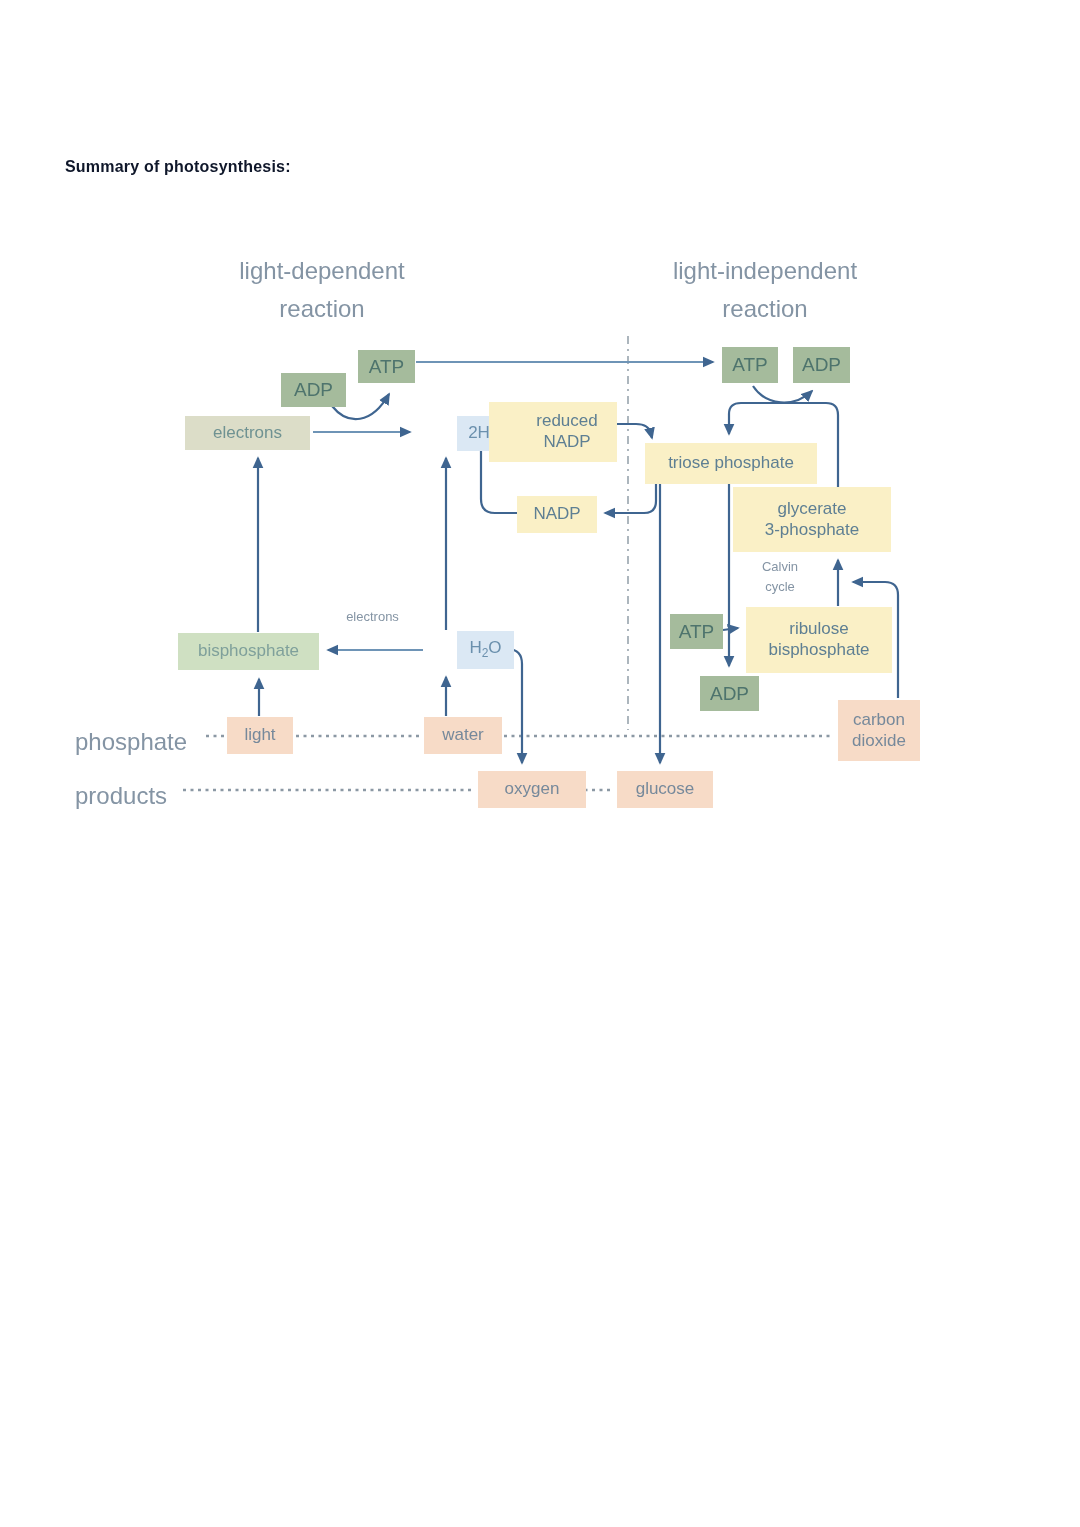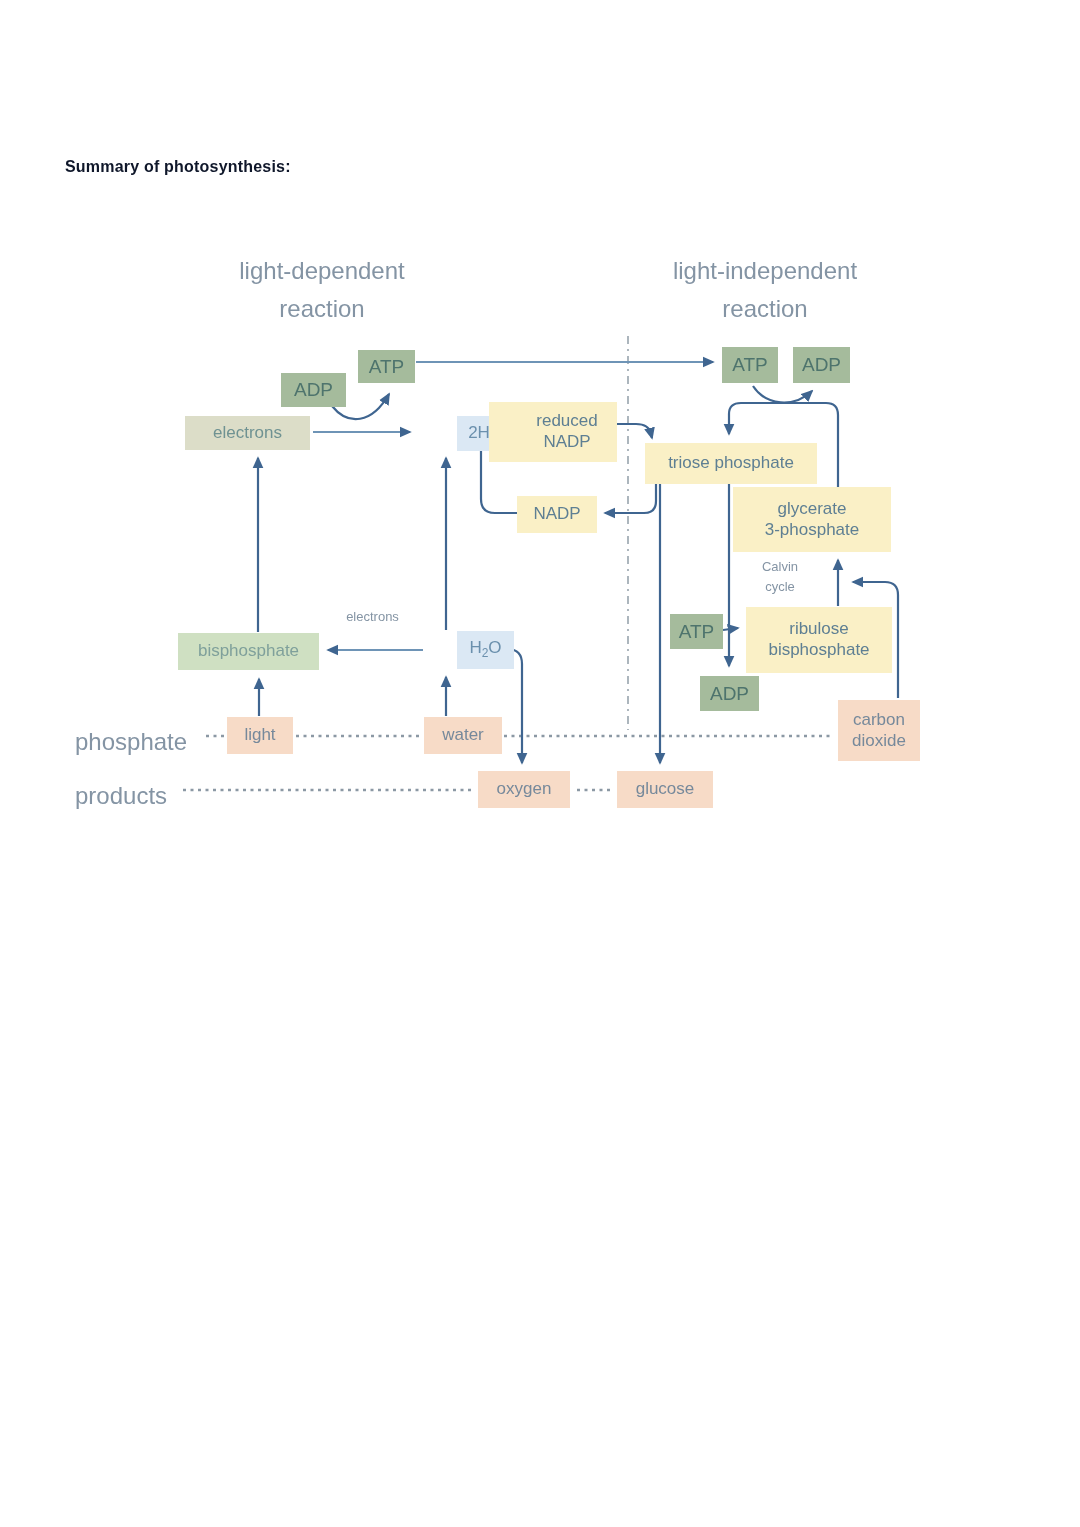--- a/index.html
+++ b/index.html
@@ -111,21 +111,21 @@
 3-phosphate</div>
   <div class="box yellow" style="left:746px;top:607px;width:146px;height:66px;">ribulose
 bisphosphate</div>
   <div class="box green" style="left:670px;top:614px;width:53px;height:35px;">ATP</div>
   <div class="box green" style="left:700px;top:676px;width:59px;height:35px;">ADP</div>
   <div class="box pink" style="left:838px;top:700px;width:82px;height:61px;">carbon
 dioxide</div>
 
   <div class="box pink" style="left:227px;top:717px;width:66px;height:37px;">light</div>
   <div class="box pink" style="left:424px;top:717px;width:78px;height:37px;">water</div>
-  <div class="box pink" style="left:478px;top:771px;width:92px;height:37px;">oxygen</div>
+  <div class="box pink" style="left:478px;top:771px;width:108px;height:37px;">oxygen</div>
   <div class="box pink" style="left:617px;top:771px;width:96px;height:37px;">glucose</div>
 
   <div class="lbl small" style="left:325px;top:607px;width:95px;">electrons</div>
   <div class="lbl small" style="left:745px;top:557px;width:70px;">Calvin
 cycle</div>
   <div class="lbl left" style="left:75px;top:723px;width:120px;">phosphate</div>
   <div class="lbl left" style="left:75px;top:777px;width:120px;">products</div>
 
 </div>
 

